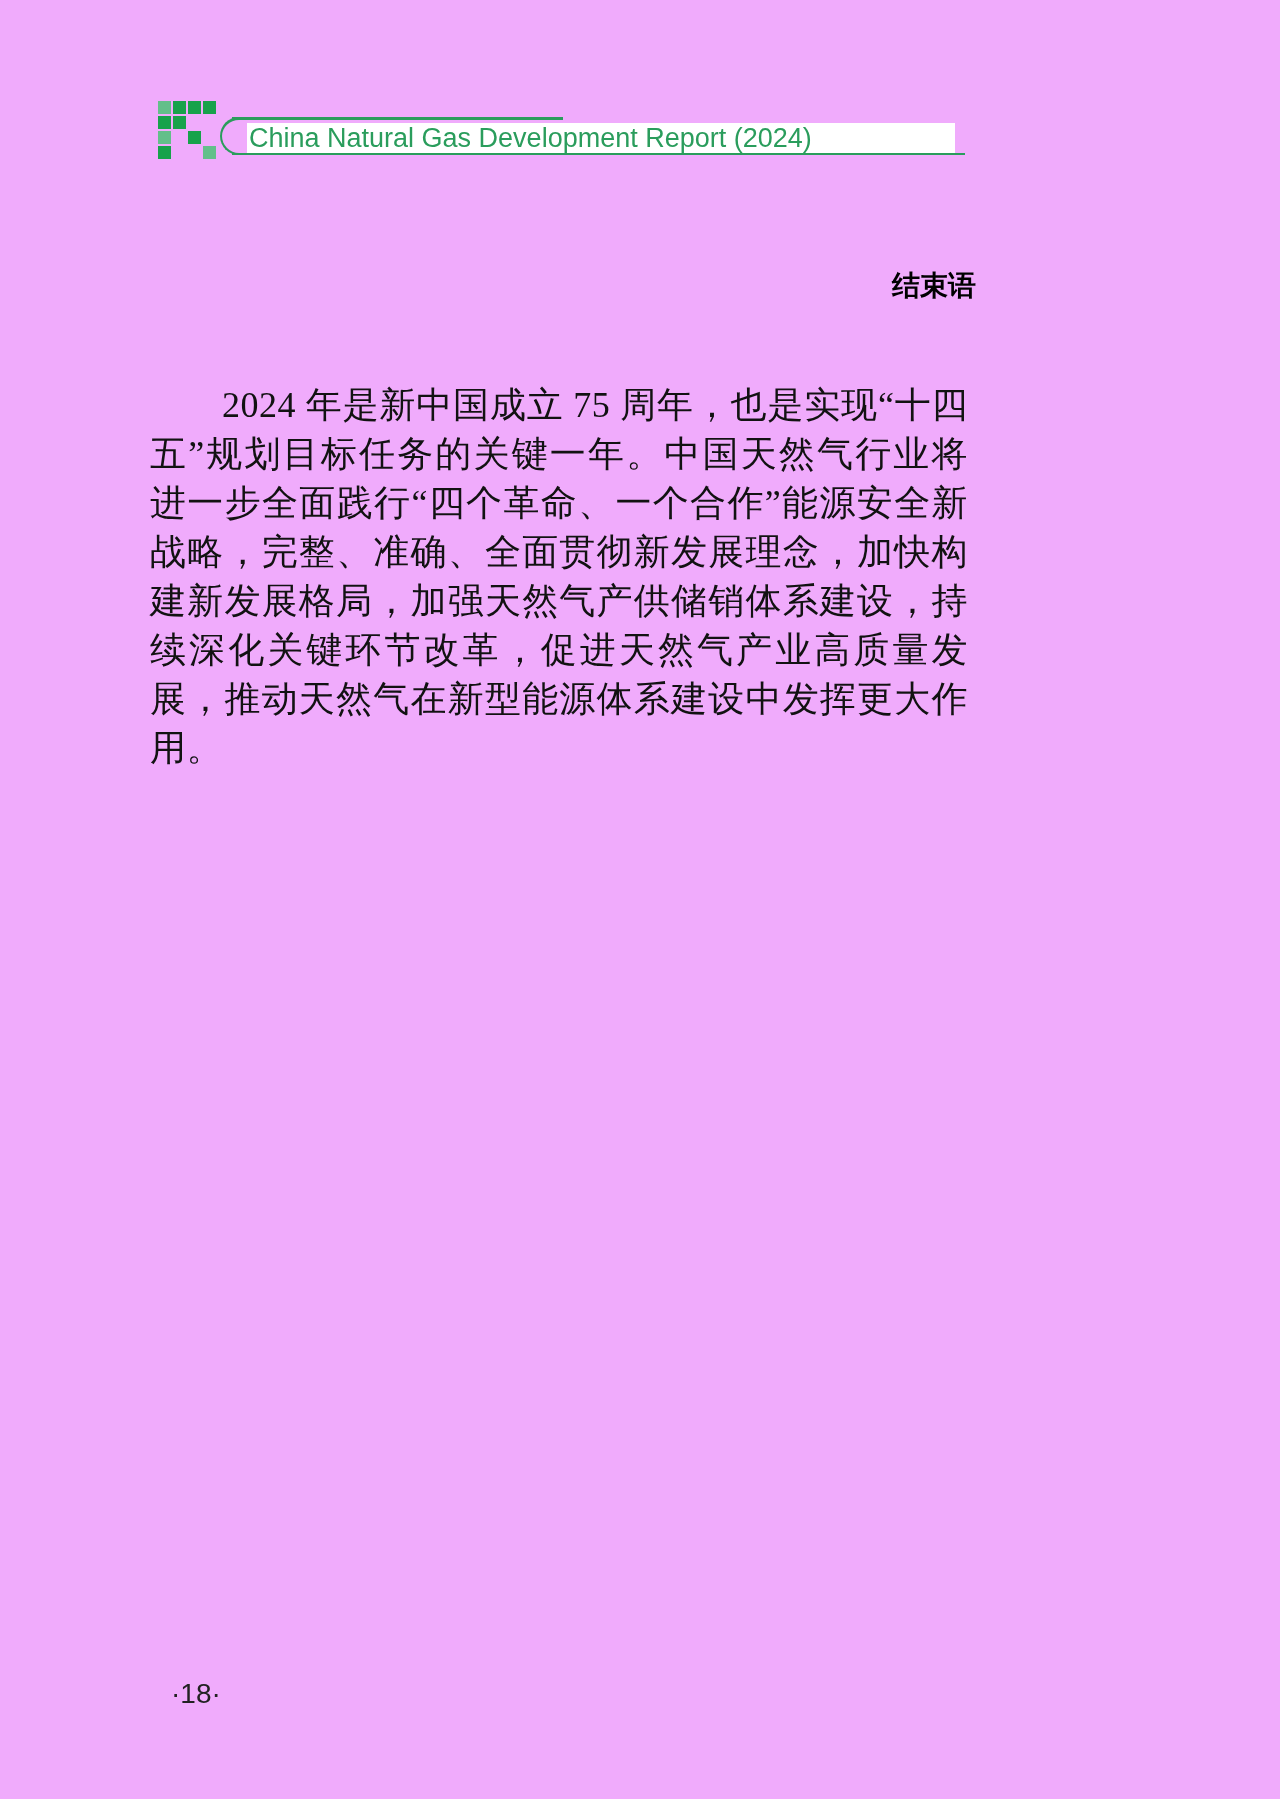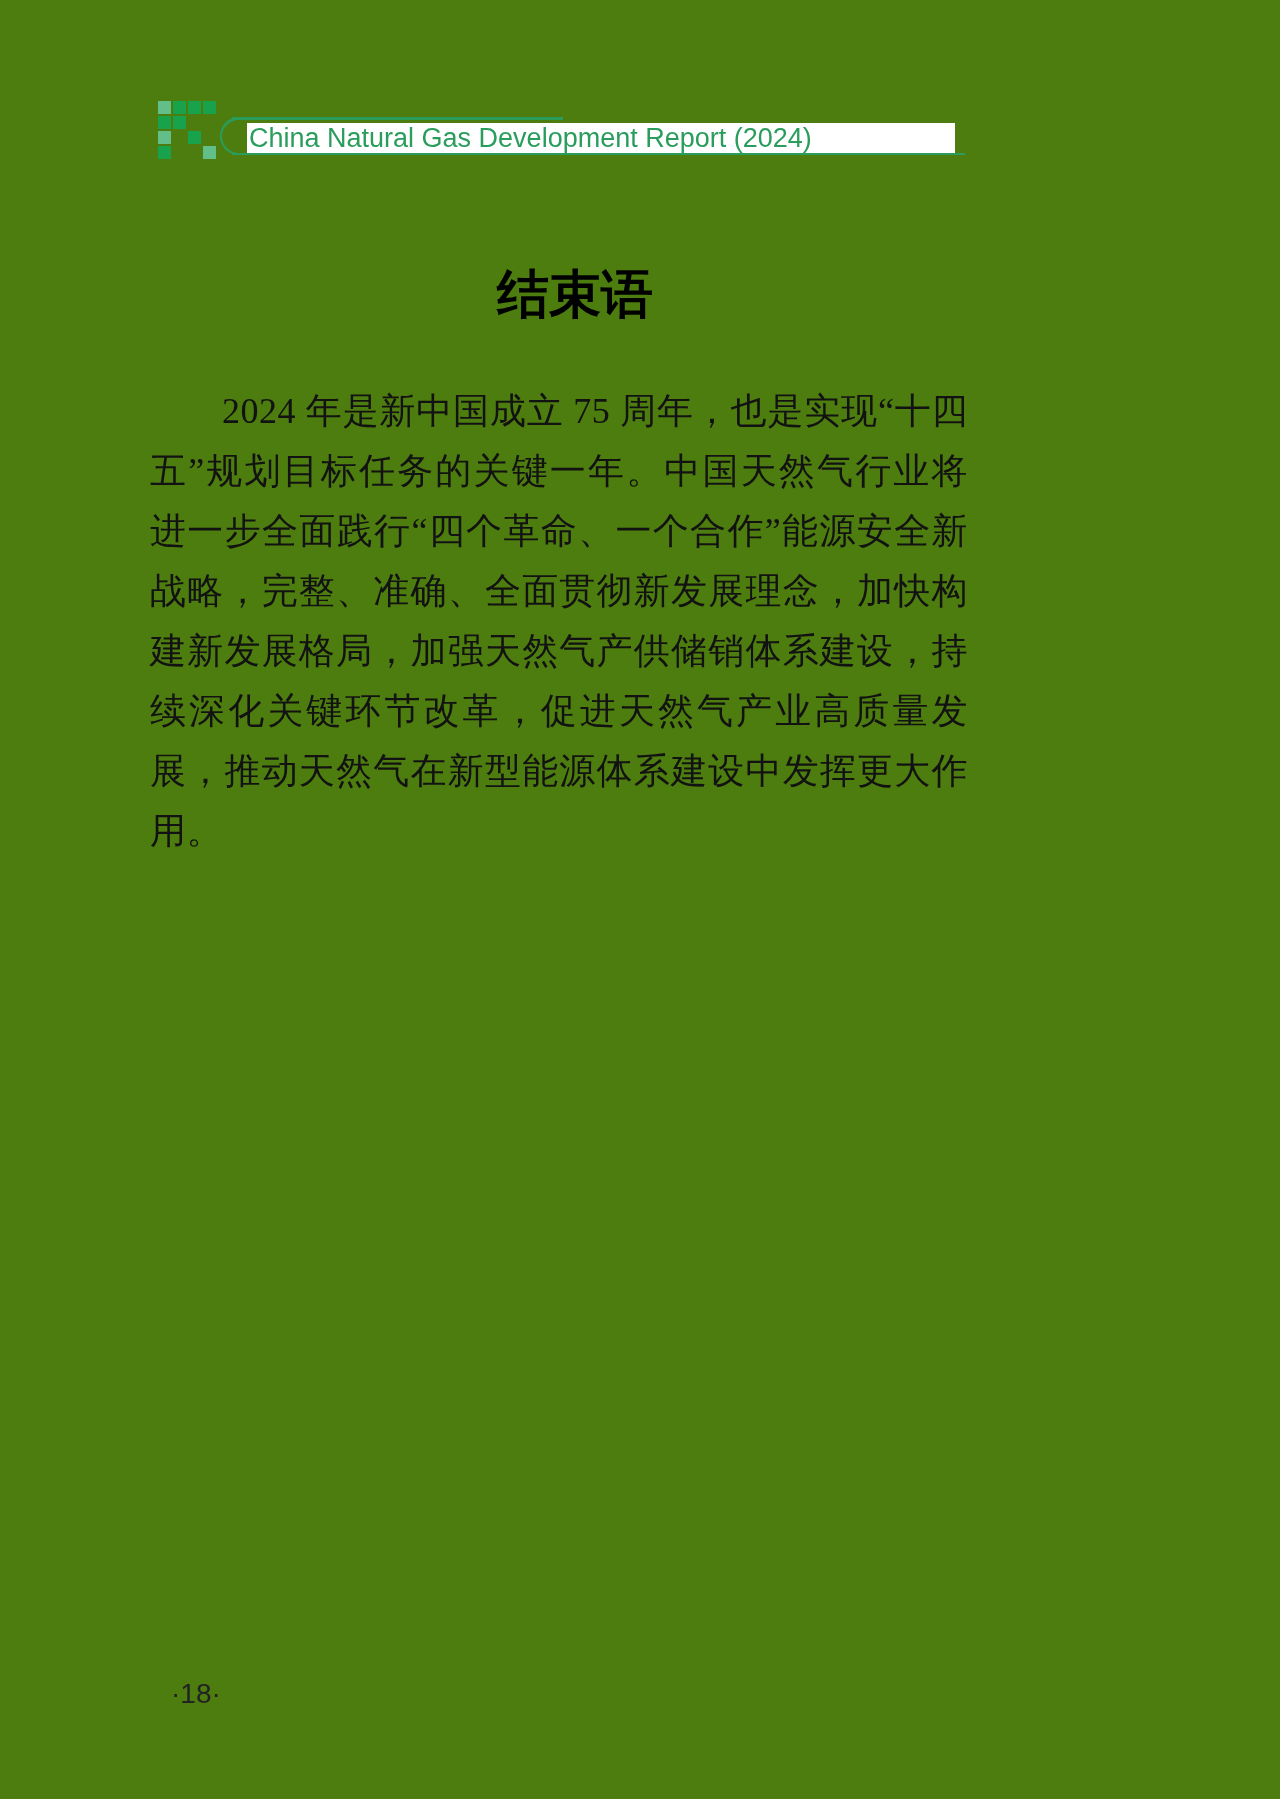--- a/index.html
+++ b/index.html
@@ -5,21 +5,21 @@
   :root{
     --accent:#2a9d5c;
     --logo-dark:#17a24b;
     --logo-light:#63bf8a;
   }
   html,body{margin:0;padding:0;background:#e8e8e8;}
   .page{
     position:relative;
     width:1280px;height:1799px;
     margin:0 auto;
-    background:#4d7c0f;
+    background:#f0abfc;
     font-family:"Liberation Serif","DejaVu Serif",serif;
     color:#1a1a1a;
     overflow:hidden;
   }
 
   
   .logo{
     position:absolute;left:158px;top:101px;
     width:13px;height:13px;
     background:var(--logo-light);
@@ -63,37 +63,37 @@
     white-space:nowrap;
     background:#fff;
     padding:0 6px 0 2px;
     display:inline-block;
   }
 
   
   .sec-title{
     position:absolute;left:150px;top:252px;
     width:818px;
-    margin:16px;
-    text-align:center;
+    margin:8px;
+    text-align:right;
     font-family:"Liberation Sans","DejaVu Sans",sans-serif;
     font-weight:bold;
-    font-size:52px;line-height:52px;
+    font-size:28px;line-height:52px;
     color:#000;
   }
 
   
   .body-text{
     position:absolute;left:150px;top:381px;
     width:818px;
   }
   .body-text p{
     margin:0;
     font-size:36px;
-    line-height:60px;
+    line-height:49px;
     text-align:justify;
     text-indent:2em;
     letter-spacing:0.5px;
     color:#121212;
   }
 
   
   .page-number{
     position:absolute;left:171px;top:1677px;
     font-family:Liberation Sans, sans-serif;

